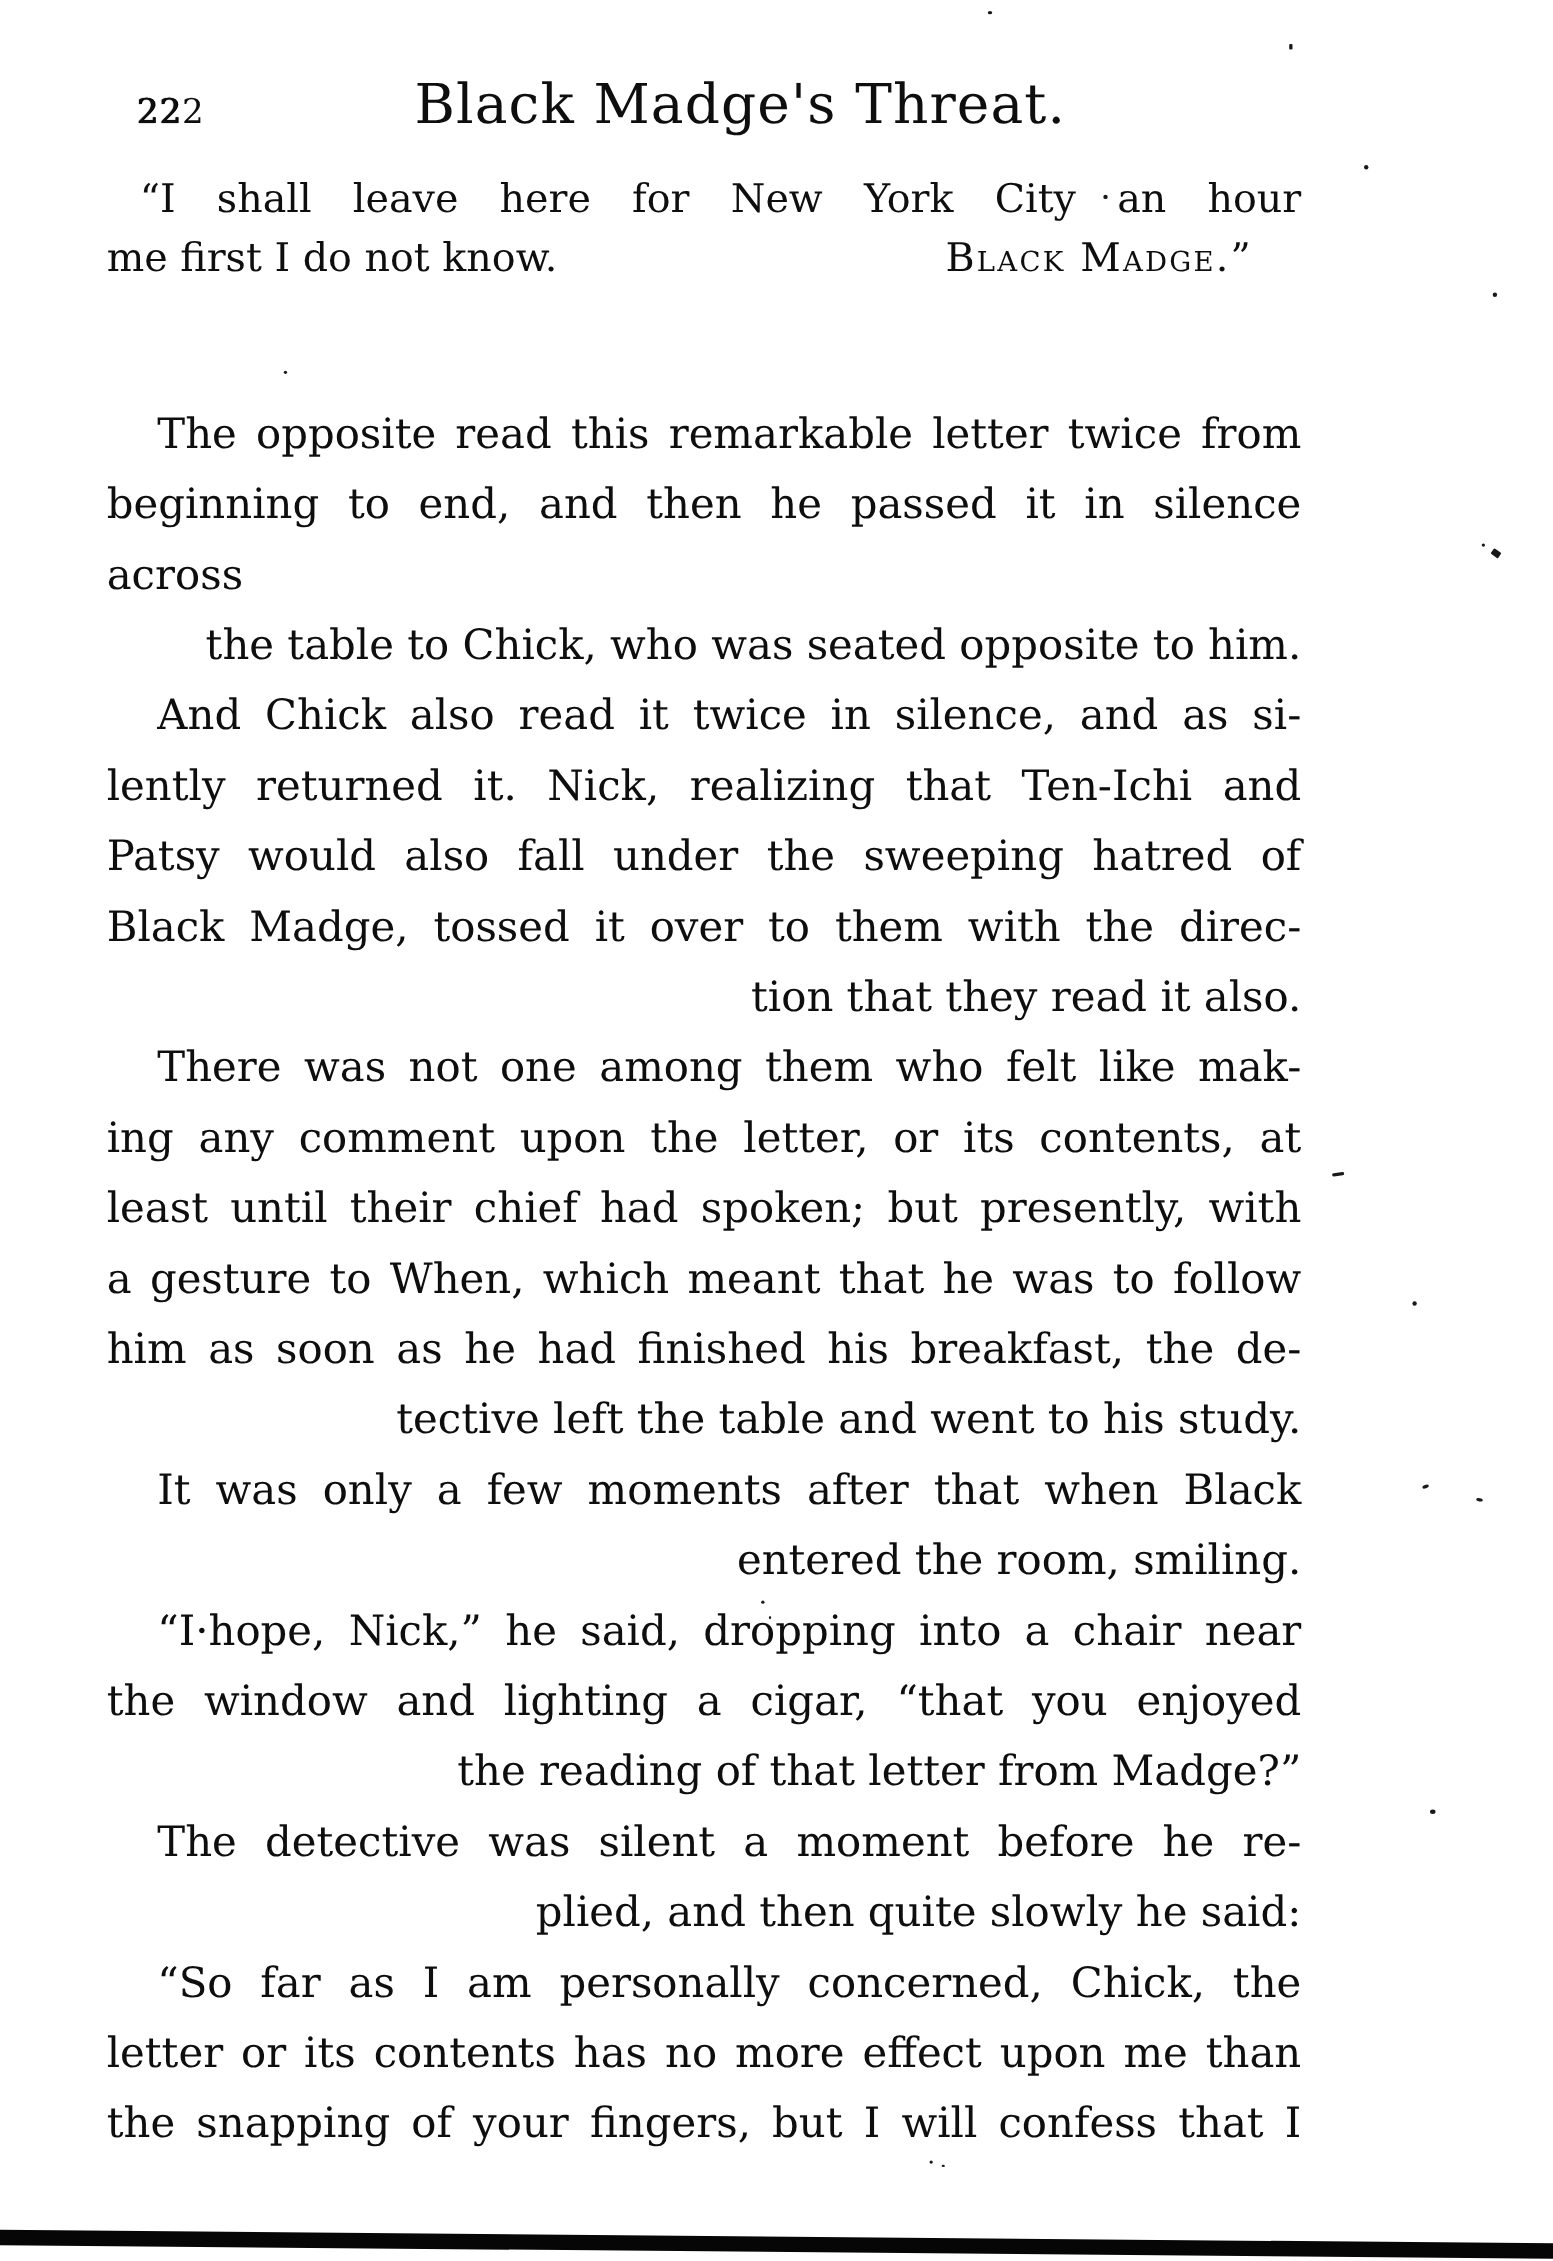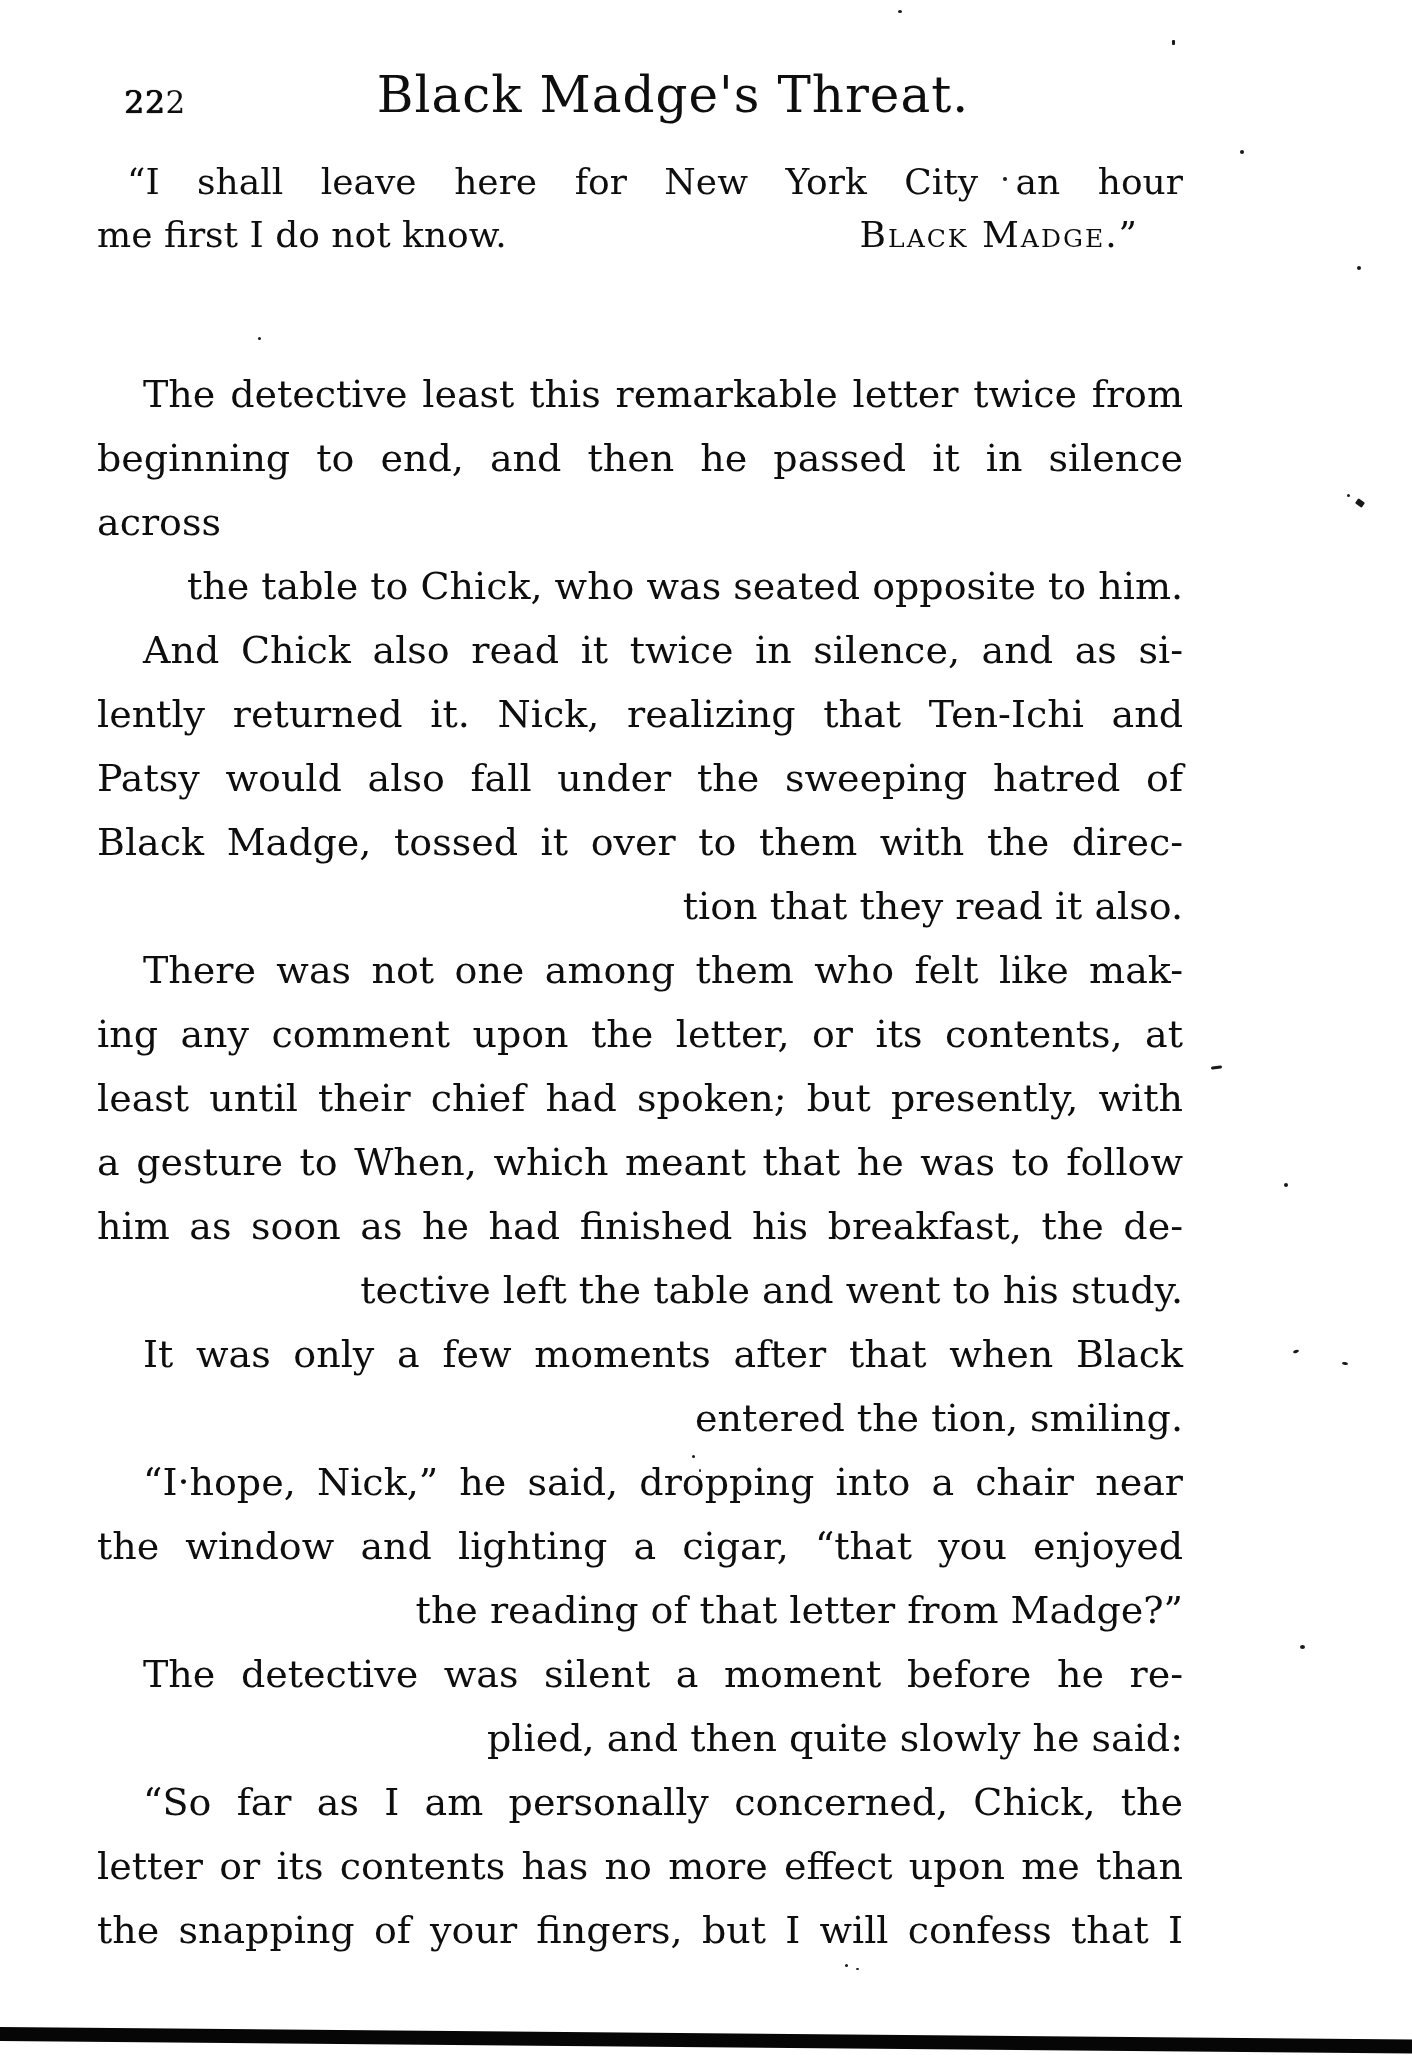--- a/index.html
+++ b/index.html
@@ -72,42 +72,42 @@
 <div class="letter">
   <div class="jl indent">“I shall leave here for New York City an hour</div>
   <div class="closing">
     <span>me first I do not know.</span>
     <span class="sig">Black Madge.”</span>
   </div>
 </div>
 
 <div class="bodytext">
   <div>
-    <div class="jl first">The detective least this remarkable letter twice from</div>
+    <div class="jl first">The opposite read this remarkable letter twice from</div>
     <div class="jl">beginning to end, and then he passed it in silence across</div>
     <div class="ll">the table to Chick, who was seated opposite to him.</div>
   </div>
   <div>
     <div class="jl first">And Chick also read it twice in silence, and as si-</div>
     <div class="jl">lently returned it.  Nick, realizing that Ten-Ichi and</div>
     <div class="jl">Patsy would also fall under the sweeping hatred of</div>
     <div class="jl">Black Madge, tossed it over to them with the direc-</div>
     <div class="ll">tion that they read it also.</div>
   </div>
   <div>
     <div class="jl first">There was not one among them who felt like mak-</div>
     <div class="jl">ing any comment upon the letter, or its contents, at</div>
     <div class="jl">least until their chief had spoken; but presently, with</div>
     <div class="jl">a gesture to When, which meant that he was to follow</div>
     <div class="jl">him as soon as he had finished his breakfast, the de-</div>
     <div class="ll">tective left the table and went to his study.</div>
   </div>
   <div>
     <div class="jl first">It was only a few moments after that when Black</div>
-    <div class="ll">entered the tion, smiling.</div>
+    <div class="ll">entered the room, smiling.</div>
   </div>
   <div>
     <div class="jl first">“I·hope, Nick,” he said, dropping into a chair near</div>
     <div class="jl">the window and lighting a cigar, “that you enjoyed</div>
     <div class="ll">the reading of that letter from Madge?”</div>
   </div>
   <div>
     <div class="jl first">The detective was silent a moment before he re-</div>
     <div class="ll">plied, and then quite slowly he said:</div>
   </div>

